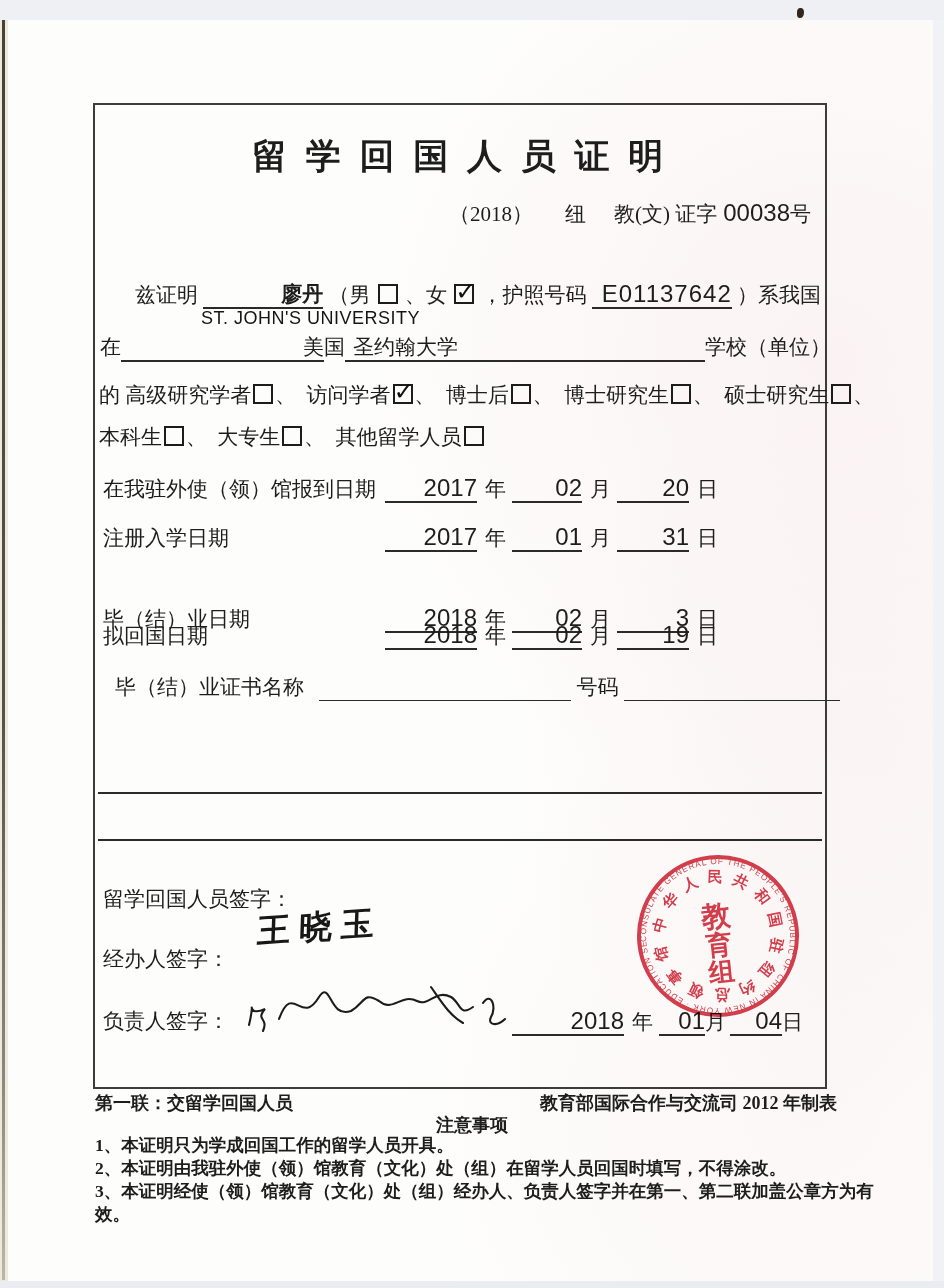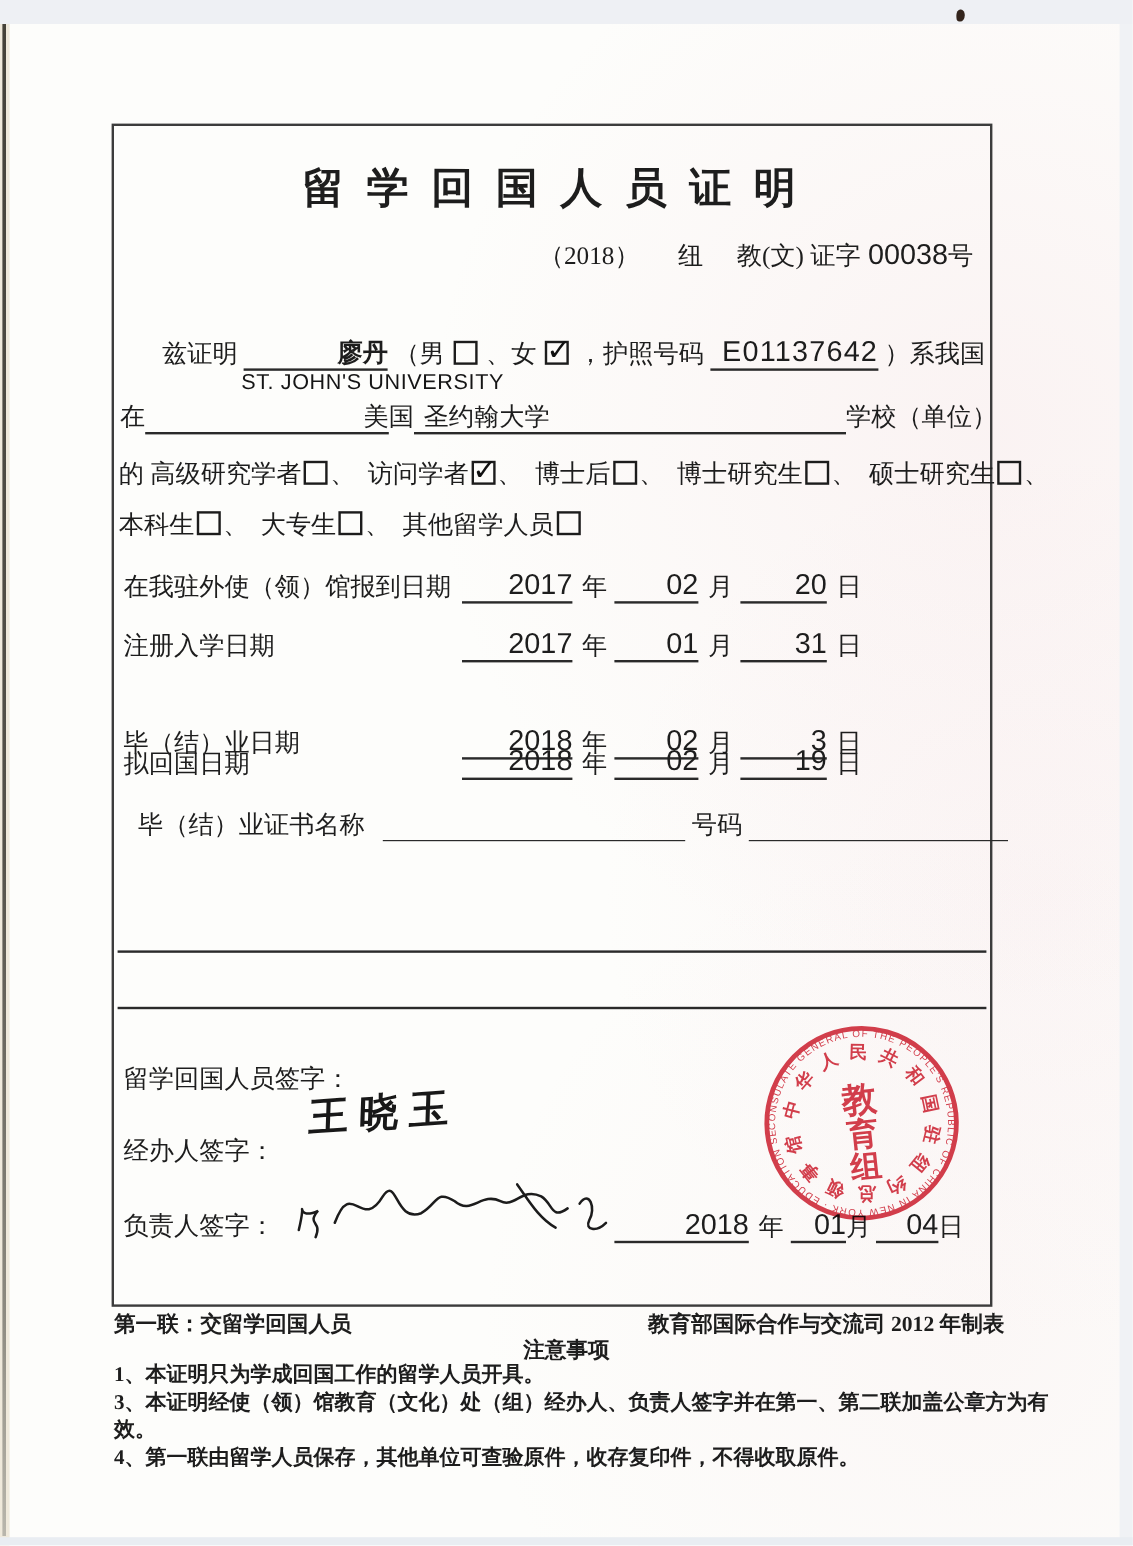--- a/index.html
+++ b/index.html
@@ -219,16 +219,16 @@
     </svg>
   </div>
 
   <div class="footer-row">
     <span>第一联：交留学回国人员</span>
     <span>教育部国际合作与交流司 2012 年制表</span>
   </div>
   <div class="notes-title">注意事项</div>
   <div class="notes">
     <div>1、本证明只为学成回国工作的留学人员开具。</div>
+    <div>2、本证明由我驻外使（领）馆教育（文化）处（组）在留学人员回国时填写，不得涂改。</div>
     <div>3、本证明经使（领）馆教育（文化）处（组）经办人、负责人签字并在第一、第二联加盖公章方为有效。</div>
-    <div>4、第一联由留学人员保存，其他单位可查验原件，收存复印件，不得收取原件。</div>
   </div>
 </div>
 
 </body></html>

